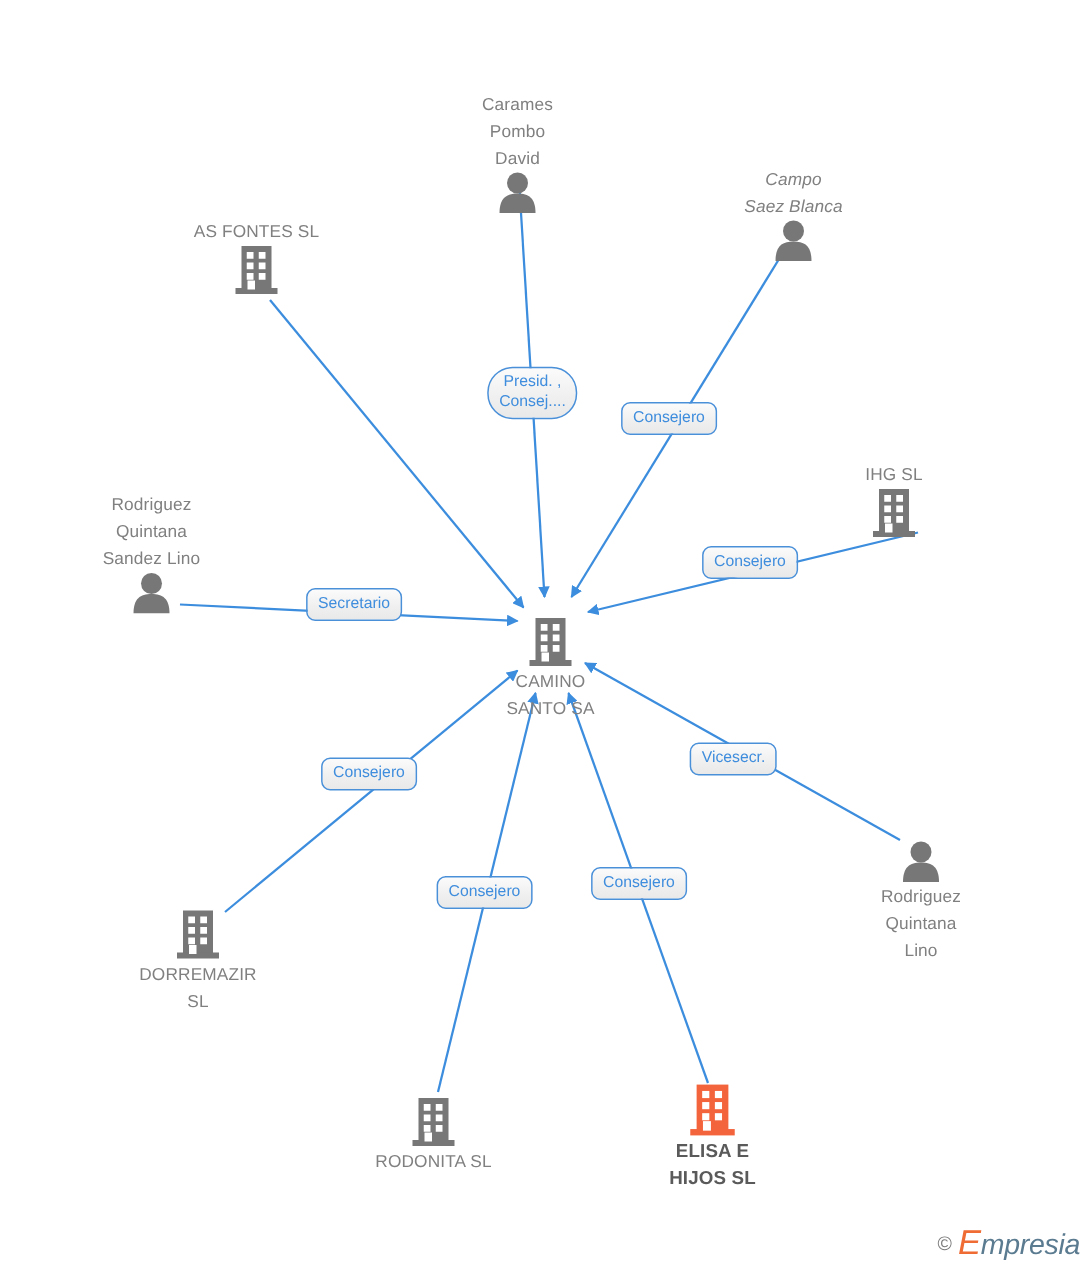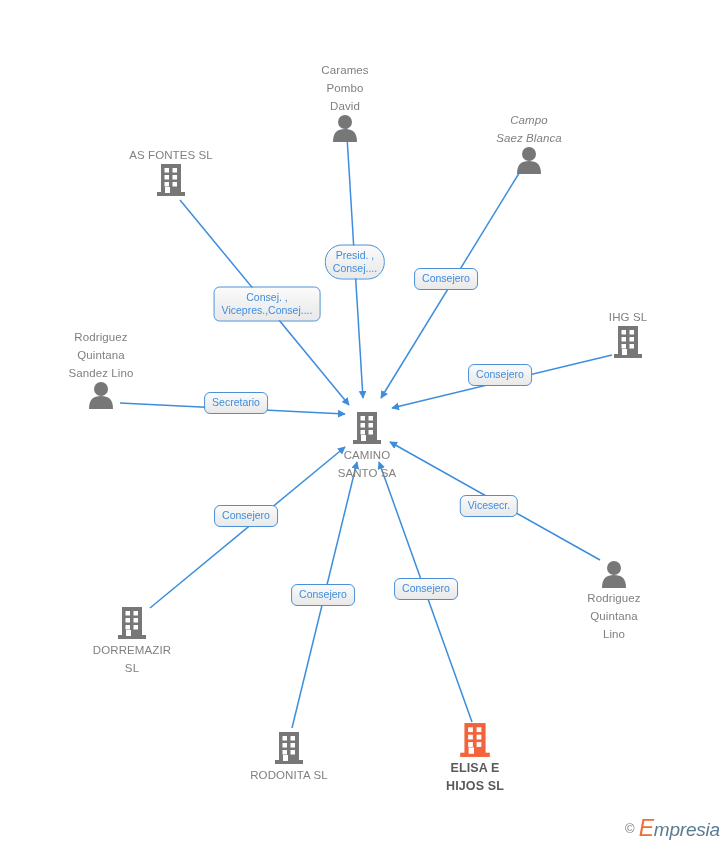--- a/index.html
+++ b/index.html
@@ -180,21 +180,21 @@
 Quintana
 Sandez Lino</span>
     <span class="glyph">
       <svg width="26" height="28" viewBox="0 0 26 28" xmlns="http://www.w3.org/2000/svg">
         <circle cx="13" cy="8" r="7" fill="#777777"></circle>
         <path d="M1 28 C1 18 5.5 15 13 15 C20.5 15 25 18 25 28 Z" fill="#777777"></path>
       </svg>
     </span>
   </div>
 
-  <div class="node caption-top" style="left:628px; top:307px;">
+  <div class="node caption-top" style="left:596px; top:307px;">
     <span class="caption">IHG  SL</span>
     <span class="glyph">
       <svg width="30" height="34" viewBox="0 0 30 34" xmlns="http://www.w3.org/2000/svg">
         <rect x="5" y="1" width="20" height="29" fill="#777777"></rect>
         <rect x="1" y="29" width="28" height="4" fill="#777777"></rect>
         <rect x="8.5" y="5" width="4.5" height="4.5" fill="#ffffff"></rect>
         <rect x="16.5" y="5" width="4.5" height="4.5" fill="#ffffff"></rect>
         <rect x="8.5" y="12" width="4.5" height="4.5" fill="#ffffff"></rect>
         <rect x="16.5" y="12" width="4.5" height="4.5" fill="#ffffff"></rect>
         <rect x="8.5" y="19" width="4.5" height="4.5" fill="#ffffff"></rect>
@@ -265,22 +265,20 @@
         <rect x="9" y="24" width="5" height="6" fill="#ffffff"></rect>
       </svg>
     </span>
     <span class="caption">ELISA E
 HIJOS SL</span>
   </div>
 
   <div class="label" style="left:355px; top:262px;border-radius:17px;">Presid. ,
 Consej....</div>
   <div class="label" style="left:446px; top:279px;">Consejero</div>
-  <div class="label" style="left:267px; top:304px;">Consej. ,
-Vicepres.,Consej....</div>
   <div class="label" style="left:236px; top:403px;">Secretario</div>
   <div class="label" style="left:500px; top:375px;">Consejero</div>
   <div class="label" style="left:489px; top:506px;">Vicesecr.</div>
   <div class="label" style="left:246px; top:516px;">Consejero</div>
   <div class="label" style="left:323px; top:595px;">Consejero</div>
   <div class="label" style="left:426px; top:589px;">Consejero</div>
 
   <div class="watermark">
     <span class="copy">©</span>
     <span class="brand"><span class="cap">E</span><span>mpresia</span></span>

